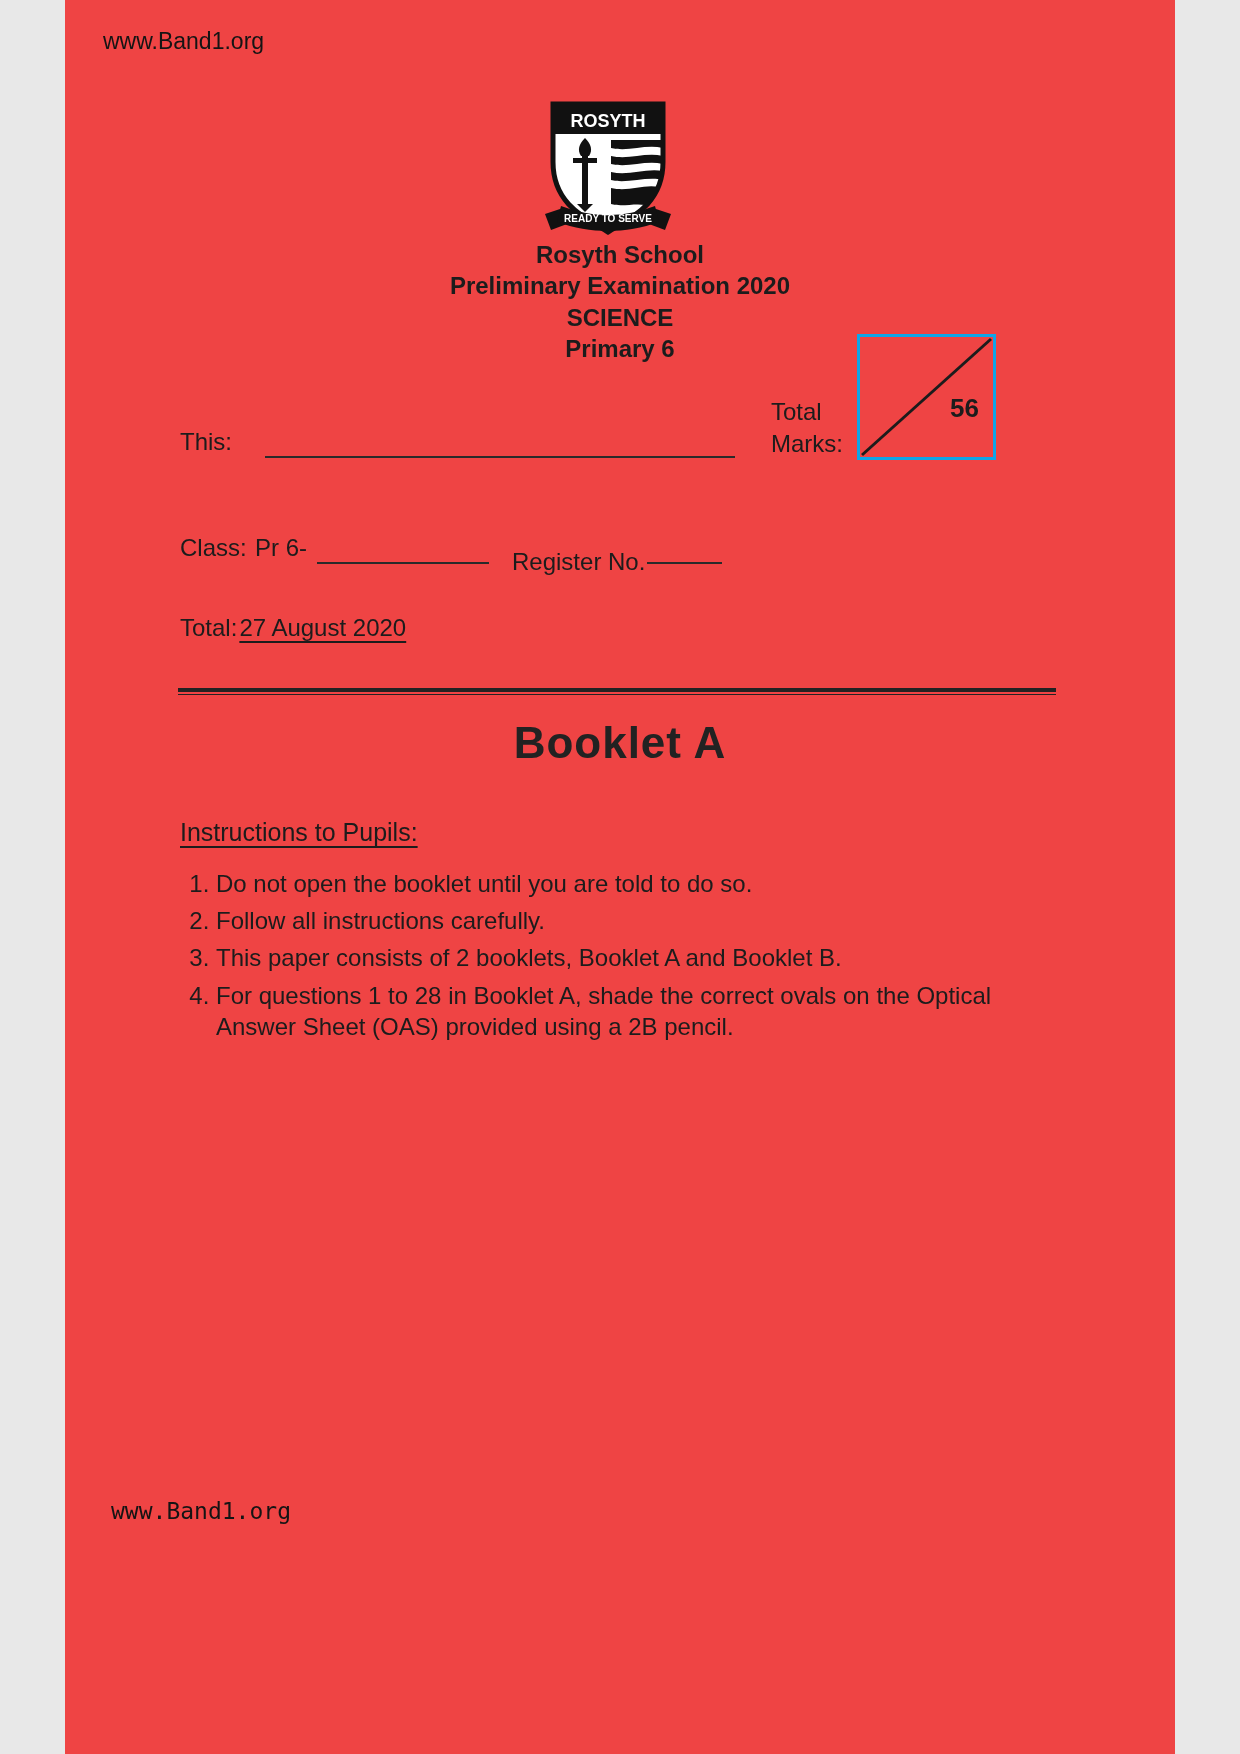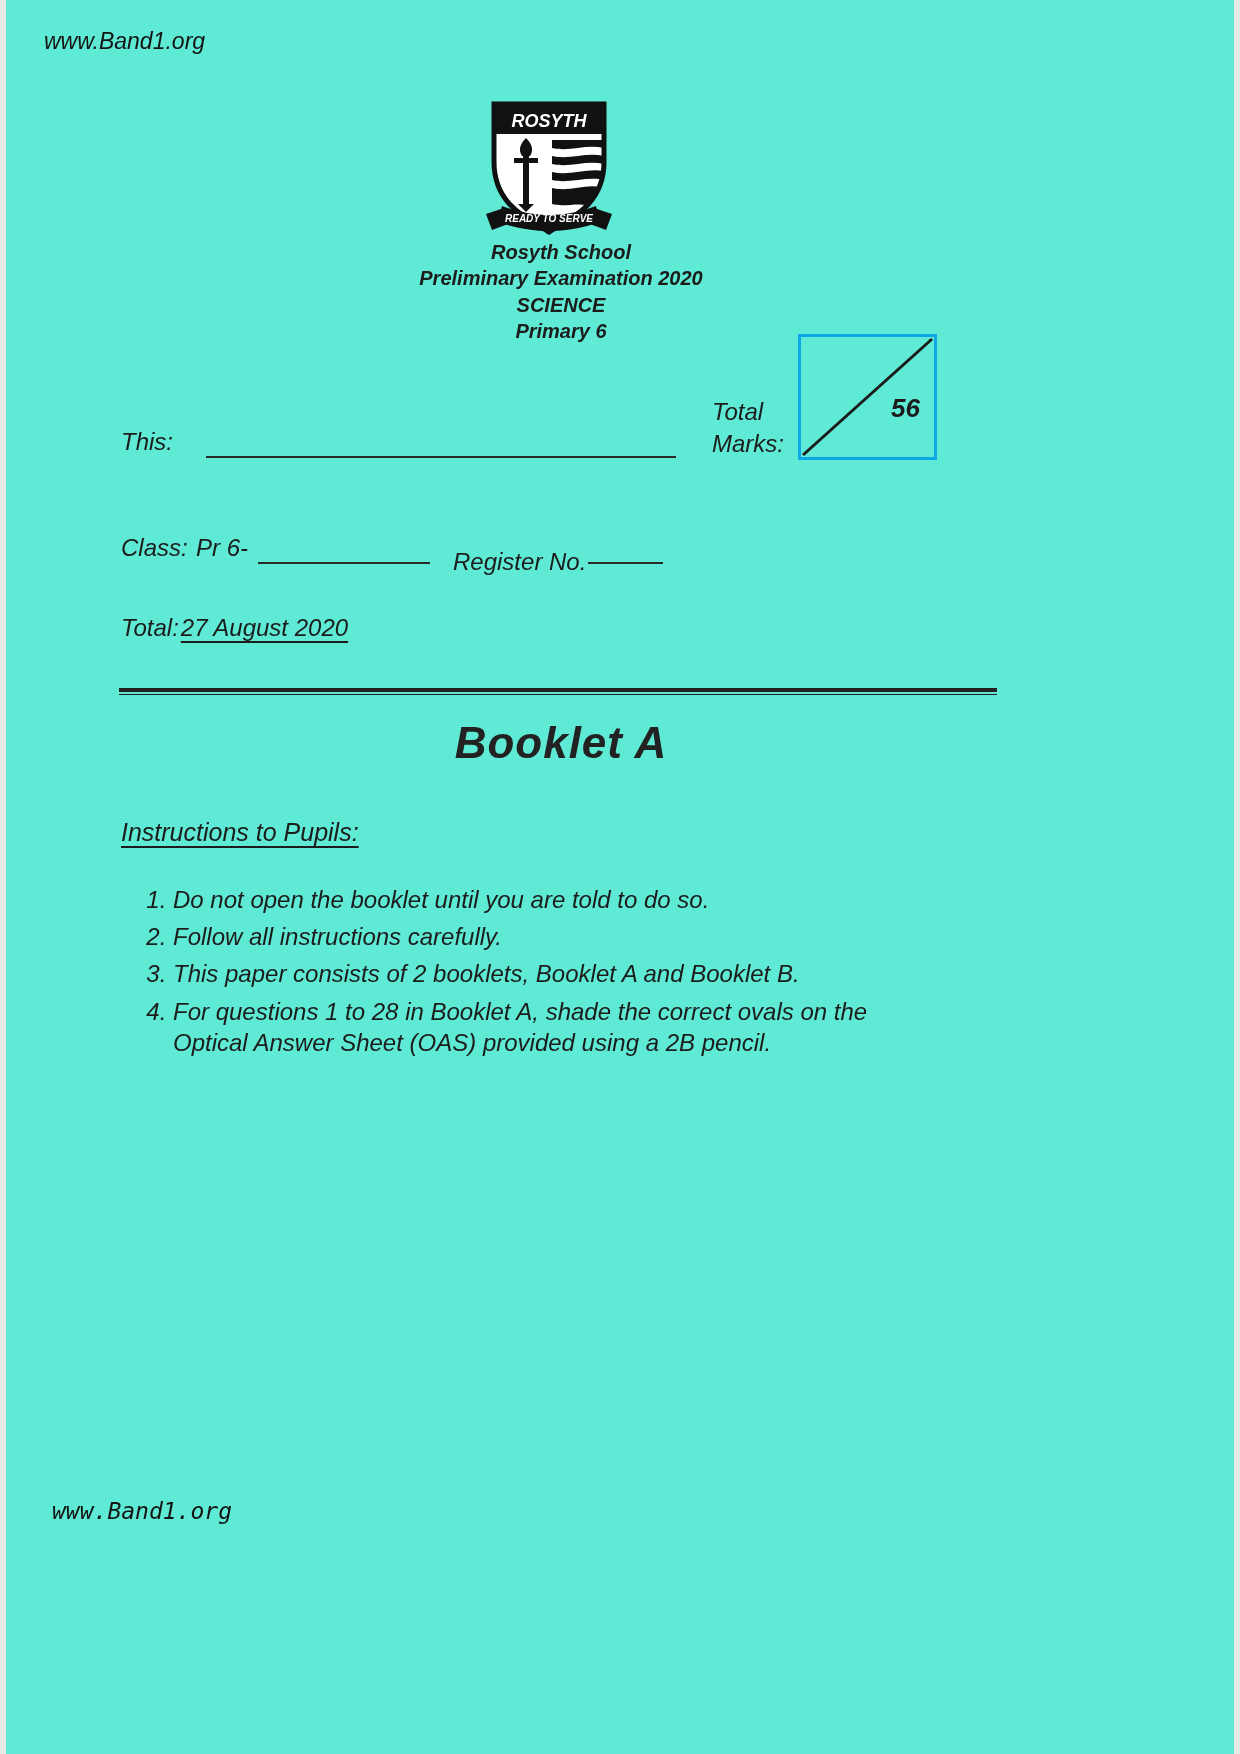--- a/index.html
+++ b/index.html
@@ -1,33 +1,32 @@
 <!DOCTYPE html>
 <html><head>
 <meta charset="utf-8">
 <style>
   html,body{margin:0;padding:0;background:#e8e8e8;}
   .page{
     position:relative;
-    width:1228px;height:1754px;
+    width:1110px;height:1754px;
     margin:0 auto;
-    background:#5eead4;
+    background:#ef4444;
     font-family:"Liberation Sans", sans-serif;
     color:#1c1c1c;
     overflow:hidden;
-    font-style:italic;
   }
   .abs{position:absolute;}
   .wm-top{left:38px;top:28px;font-size:23px;color:#141414;}
   .wm-bottom{left:46px;top:1498px;font-size:23px;font-family:"DejaVu Sans Mono", monospace;color:#141414;}
 
   .crest{left:468px;top:98px;width:150px;height:150px;}
 
   .title-block{left:0;top:238px;width:1110px;text-align:center;line-height:1.22;}
-  .title-line{font-weight:bold;font-size:20px;margin:2px 0;}
+  .title-line{font-weight:bold;font-size:24px;margin:2px 0;}
 
   .marks-box{
     left:792px;top:334px;width:133px;height:120px;
     border:3px solid #0ea5e9;
   }
   .marks-box svg{position:absolute;left:0;top:0;width:100%;height:100%;}
   .marks-score{
     position:absolute;right:14px;top:56px;
     font-weight:bold;font-size:26px;
   }
@@ -51,21 +50,21 @@
   .rule .thick{height:4px;background:#222;}
   .rule .thin{height:1px;background:#222;margin-top:2px;}
 
   .booklet-title{left:0;top:718px;width:1110px;text-align:center;
     font-size:44px;font-weight:bold;letter-spacing:1px;color:#222;}
 
   .instructions-heading{left:115px;top:818px;font-size:25px;
     text-decoration:underline;text-underline-offset:5px;}
 
   .instructions-list{left:115px;top:868px;width:830px;font-size:24px;}
-  .instructions-list ol{margin:16px;padding-left:36px;}
+  .instructions-list ol{margin:0;padding-left:36px;}
   .instructions-list li{margin-bottom:6px;line-height:1.3;}
 
   .footnote{left:115px;top:1374px;font-size:24px;}
 </style>
 </head>
 <body>
 
 <div class="page">
 
   <div class="abs wm-top">www.Band1.org</div>

